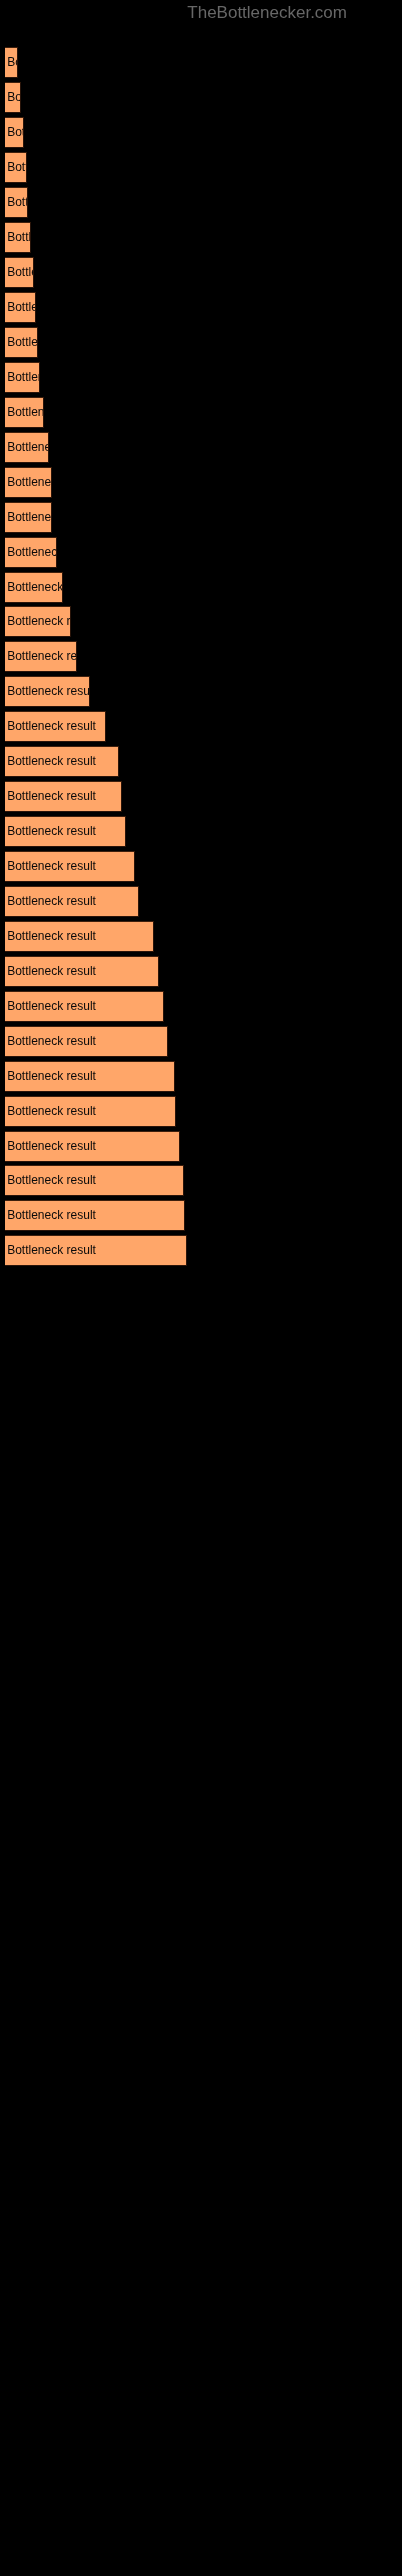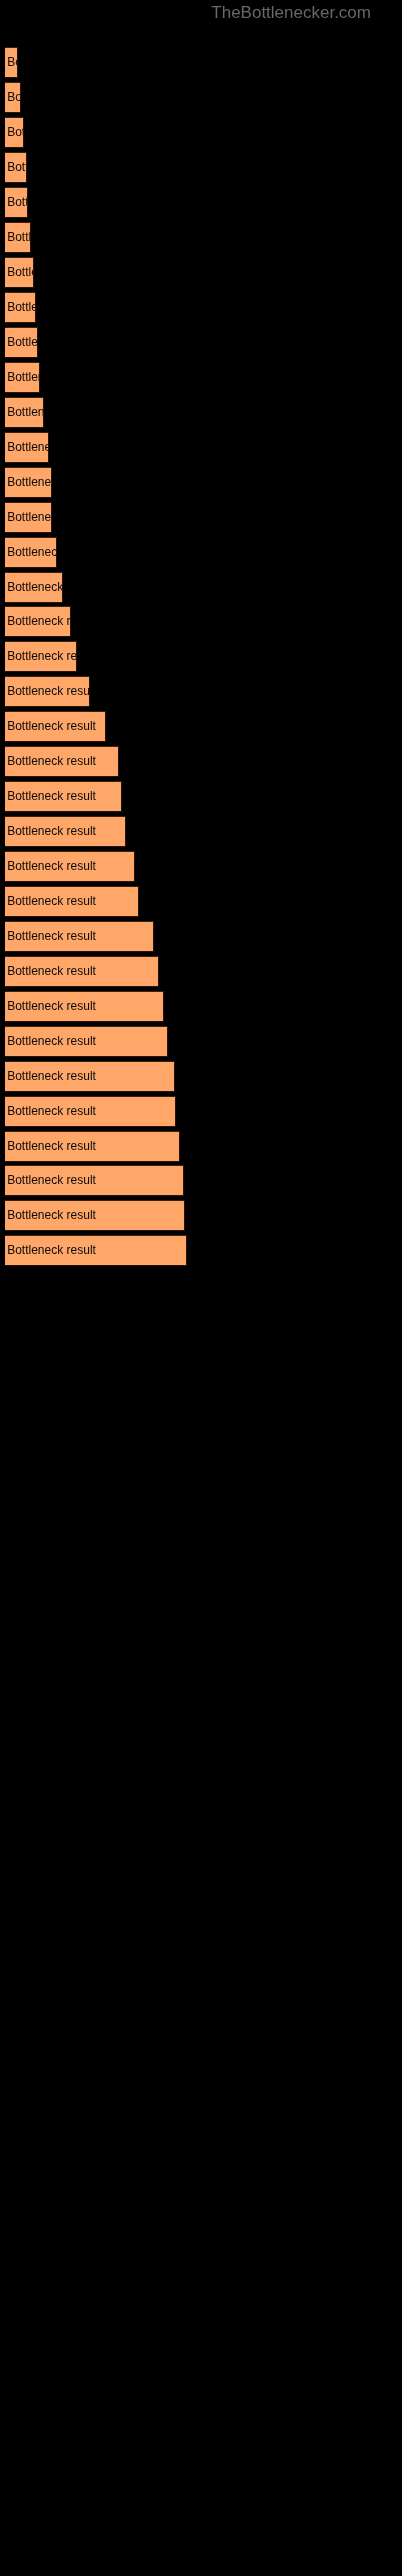--- a/index.html
+++ b/index.html
@@ -14,21 +14,20 @@
     position: relative;
     overflow: hidden;
     font-family: "Liberation Sans", sans-serif;
     -webkit-font-smoothing: antialiased;
   }
   #canvas {
     position: relative;
     width: 355px;
     height: 2576px;
     background: #000000;
-    padding-left: 24px;
   }
   .site-title {
     position: absolute;
     right: 8px;
     top: 1.6px;
     font-family: "Liberation Sans", sans-serif;
     font-size: 17px;
     line-height: 21px;
     color: #676767;
     letter-spacing: 0px;

